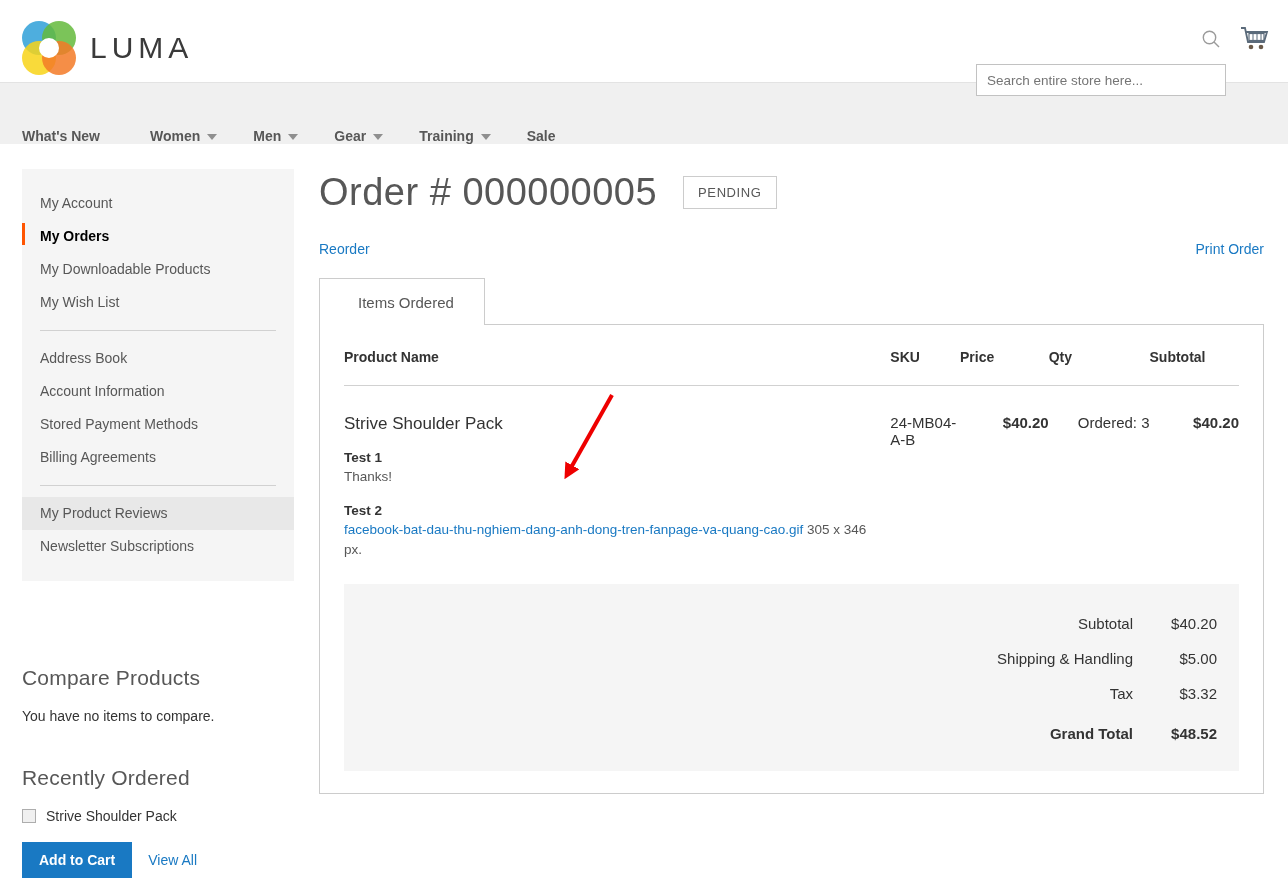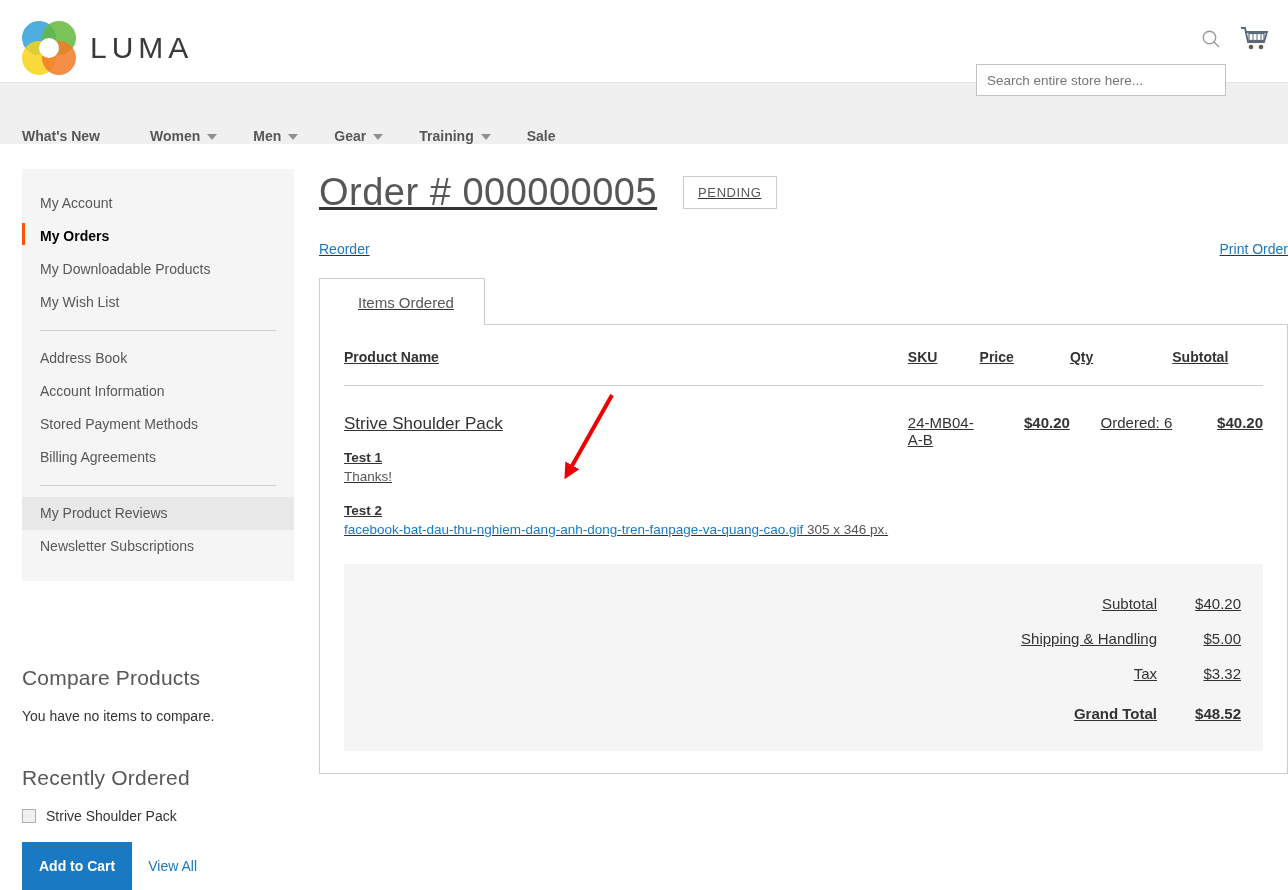--- a/index.html
+++ b/index.html
@@ -157,27 +157,27 @@
   .side-actions {
     margin-top: 18px;
     display: flex; align-items: center; gap: 16px;
   }
   .btn-primary {
     background: #1979c3;
     color: #ffffff;
     border: none;
     font-size: 14px; font-weight: bold;
     font-family: "Liberation Sans", sans-serif;
-    padding: 16px 17px;
+    padding: 10px 17px;
     cursor: pointer;
   }
   .link { color: #1979c3; text-decoration: none; cursor: pointer; font-size: 14px; }
 
   
-  .main { flex: 1; padding-left: 25px; position: relative; text-decoration: underline; }
+  .main { flex: 1; padding-left: 25px; padding-right: 24px; position: relative; }
   .title-row { display: flex; align-items: center; gap: 26px; }
   .page-title {
     font-size: 38px; font-weight: 300;
     color: #575757; margin: 0;
     letter-spacing: .5px;
     line-height: 46px;
   }
   .status-badge {
     border: 1px solid #cccccc;
     font-size: 13px;
@@ -429,21 +429,21 @@
                   <div class="opt-value">Thanks!</div>
                 </div>
                 <div class="opt-block">
                   <div class="opt-label">Test 2</div>
                   <div class="opt-value"><a class="opt-link">facebook-bat-dau-thu-nghiem-dang-anh-dong-tren-fanpage-va-quang-cao.gif</a><span> 305 x 346 px.</span></div>
                 </div>
               </div>
             </td>
             <td class="col-sku">24-MB04-A-B</td>
             <td class="col-price r bold">$40.20</td>
-            <td class="col-qty r qty-label">Ordered: 6</td>
+            <td class="col-qty r qty-label">Ordered: 3</td>
             <td class="col-sub r bold">$40.20</td>
           </tr>
         </tbody>
       </table>
 
       <div class="totals-wrap">
         <table class="totals">
           <tbody>
               <tr>
             <th>Subtotal</th>

